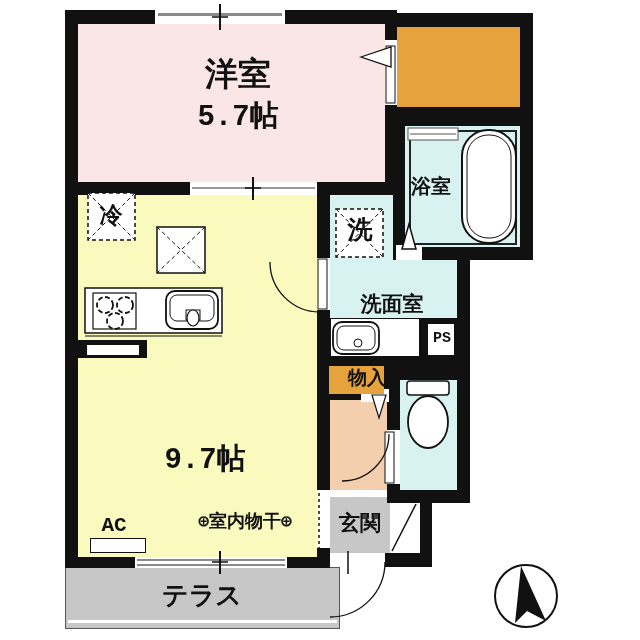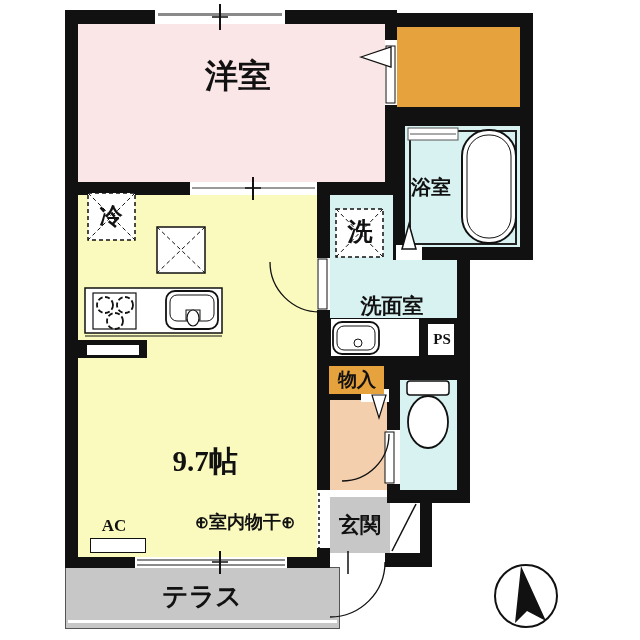--- a/index.html
+++ b/index.html
@@ -1,18 +1,18 @@
 <!DOCTYPE html>
 <html><head>
 <meta charset="utf-8">
 <style>
   html,body{margin:0;padding:0;background:#fff;}
   .plan{
     position:relative;width:640px;height:640px;background:#ffffff;overflow:hidden;
-    font-family:Liberation Serif, serif;font-weight:bold;color:#111;
+    font-family:Liberation Mono, monospace;font-weight:bold;color:#111;
   }
   .room,.wall,.gap,.box{position:absolute;}
   .wall{background:#111;}
   .gap{background:#fff;}
   .svg-layer{position:absolute;left:0;top:0;width:640px;height:640px;pointer-events:none;}
   .lbl{position:absolute;transform:translate(-50%,-50%);white-space:nowrap;text-align:center;line-height:1.25;}
 </style>
 </head>
 <body>
 
@@ -157,25 +157,26 @@
       <line x1="220" y1="551" x2="220" y2="574" stroke="#111" stroke-width="2"></line>
       <line x1="212" y1="562" x2="228" y2="562" stroke="#111" stroke-width="1.5"></line>
     </g>
     <g>
       <circle cx="526" cy="596" r="31" fill="#fff" stroke="#111" stroke-width="2"></circle>
       <polygon points="521,566 515,623 527,611 546,621" fill="#111"></polygon>
     </g>
   </svg>
 
   <div class="lbl" style="left:238px;top:77px;font-size:33px;">洋室</div>
+  <div class="lbl" style="left:238px;top:118px;font-size:29px;">5.7帖</div>
   <div class="lbl" style="left:431px;top:187px;font-size:20px;">浴室</div>
   <div class="lbl" style="left:360px;top:232px;font-size:25px;">洗</div>
   <div class="lbl" style="left:392px;top:287px;font-size:21px;margin-top:19px;">洗面室</div>
   <div class="lbl" style="left:442px;top:339px;font-size:15px;">PS</div>
-  <div class="lbl" style="left:357px;top:380px;font-size:19px;">物入</div>
+  <div class="lbl" style="left:367px;top:380px;font-size:19px;">物入</div>
   <div class="lbl" style="left:205px;top:461px;font-size:29px;">9.7帖</div>
   <div class="lbl" style="left:111px;top:217px;font-size:23px;">冷</div>
-  <div class="lbl" style="left:114px;top:526px;font-size:17px;">AC</div>
+  <div class="lbl" style="left:114px;top:526px;font-size:21px;">AC</div>
   <div class="lbl" style="left:221px;top:522px;font-size:18px;margin-left:24px;">⊕室内物干⊕</div>
   <div class="lbl" style="left:360px;top:525px;font-size:21px;">玄関</div>
   <div class="lbl" style="left:202px;top:597px;font-size:26px;">テラス</div>
 
 </div>
 
 </body></html>

